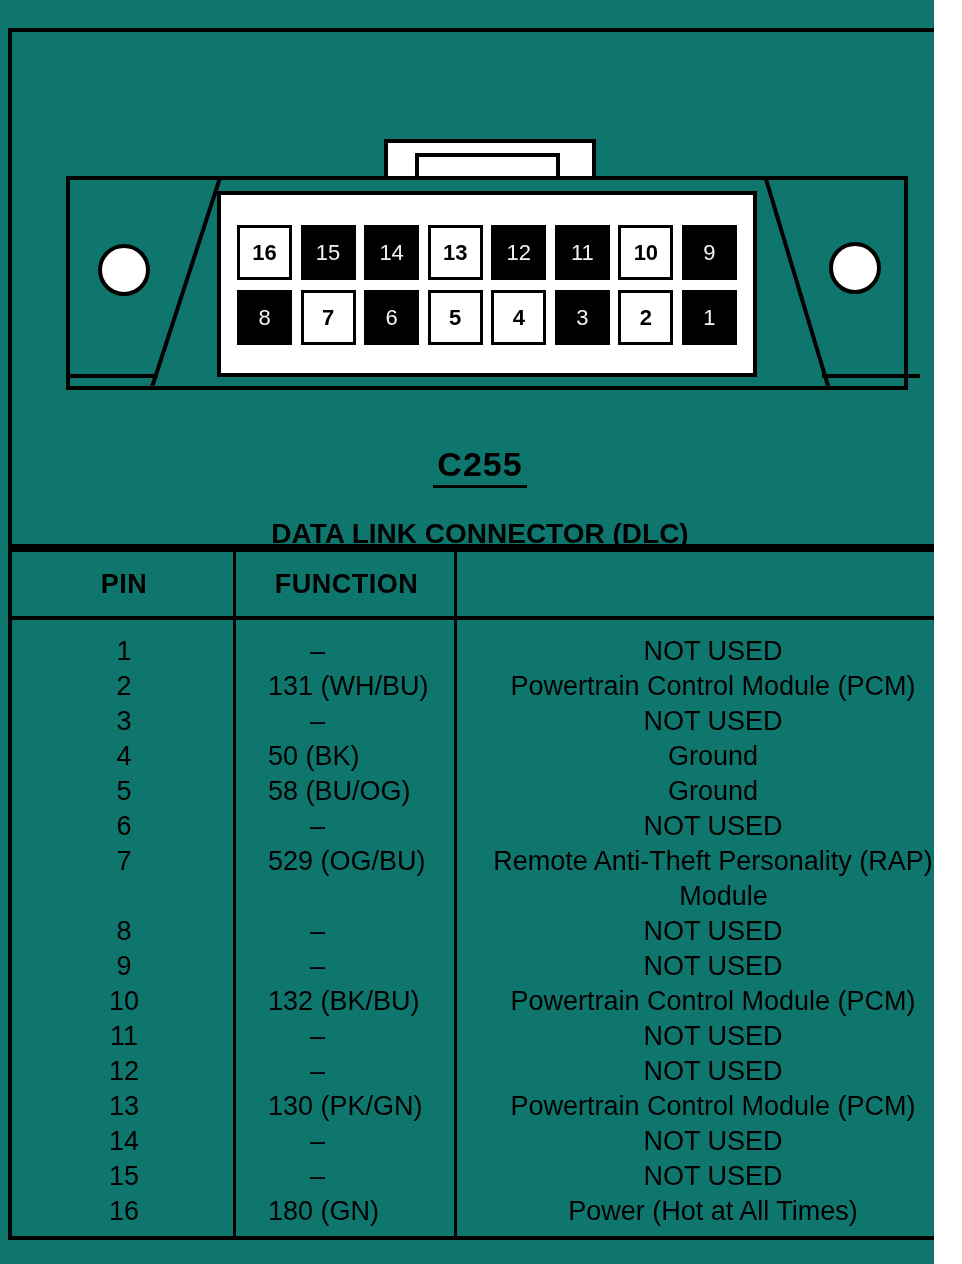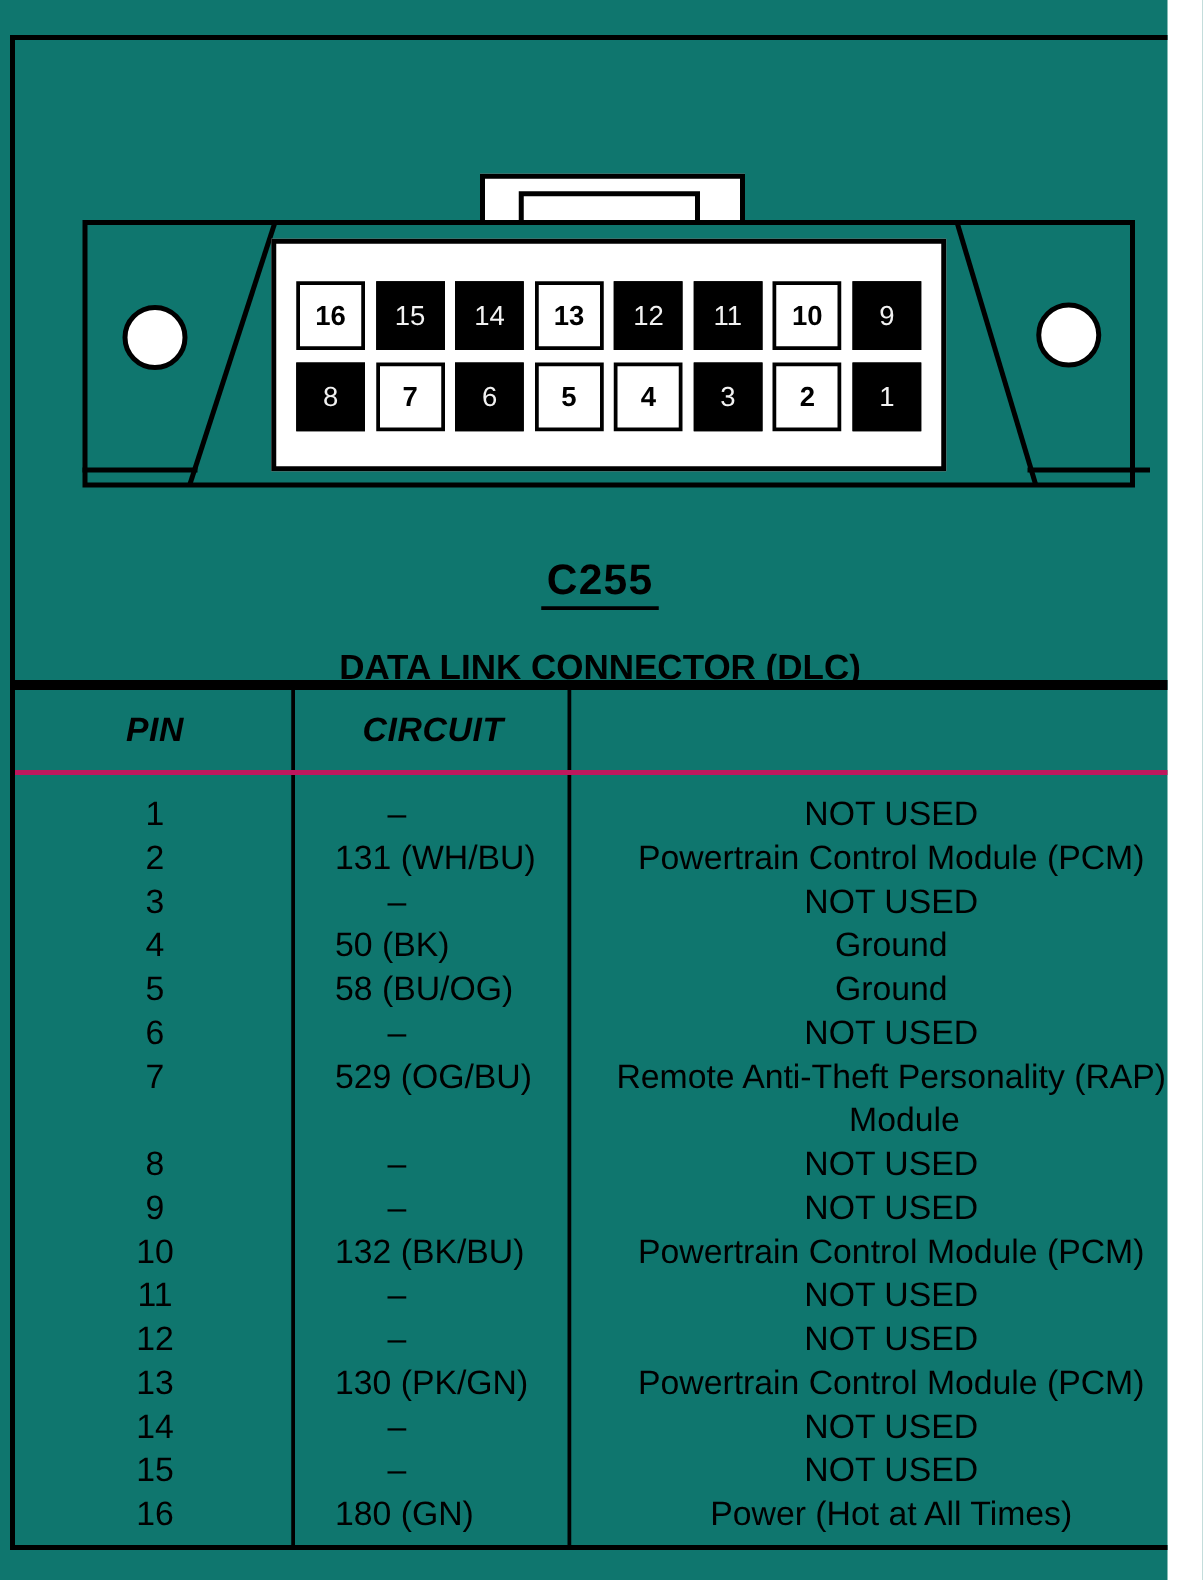--- a/index.html
+++ b/index.html
@@ -43,23 +43,23 @@
   .fig-title{position:absolute;left:0;right:0;top:414px;text-align:center;
              font-size:34px;font-weight:700;line-height:36px;letter-spacing:1px;}
   .fig-title span{border-bottom:3px solid #000;padding:0 4px 2px;}
   .fig-subtitle{position:absolute;left:0;right:0;top:458px;text-align:center;
                 font-size:28px;font-weight:700;line-height:32px;margin-top:28px;}
 
   
   .tdivider{position:absolute;top:0;bottom:0;width:3px;background:#000;}
   .tdivider.d1{left:221px;}
   .tdivider.d2{left:442px;}
-  .thead{position:absolute;left:0;top:0;right:0;height:68px;border-bottom:4px solid #be185d;
+  .thead{position:absolute;left:0;top:0;right:0;height:68px;border-bottom:4px solid #000000;
          box-sizing:border-box;display:grid;grid-template-columns:224px 221px 1fr;
-         align-items:center;font-style:italic;}
+         align-items:center;}
   .th{text-align:center;font-weight:700;font-size:27px;letter-spacing:.5px;}
   .tbody{position:absolute;left:0;top:68px;right:0;bottom:0;display:grid;
          grid-template-columns:224px 221px 1fr;grid-auto-rows:min-content;
          padding-top:14px;box-sizing:border-box;font-size:27px;line-height:35px;}
   .trow{display:contents;}
   .td.c1{text-align:center;}
   .td.c2{padding-left:32px;box-sizing:border-box;}
   .td.c2.dash{padding-left:74px;}
   .td.c3{padding-left:21px;box-sizing:border-box;text-align:center;}
   .td.c3 .line2{padding-left:21px;}
@@ -105,21 +105,21 @@
       <span>C255</span>
     </div>
     <div class="fig-subtitle">DATA LINK CONNECTOR (DLC)</div>
   </section>
 
   <section class="table-box">
     <div class="tdivider d1"></div>
     <div class="tdivider d2"></div>
     <div class="thead">
       <div class="th">PIN</div>
-      <div class="th">CIRCUIT</div>
+      <div class="th">FUNCTION</div>
     </div>
     <div class="tbody" id="tbody">
         <div class="trow"><div class="td c1">1</div><div class="td c2 dash">–</div><div class="td c3">NOT USED</div></div>
         <div class="trow"><div class="td c1">2</div><div class="td c2">131 (WH/BU)</div><div class="td c3">Powertrain Control Module (PCM)</div></div>
         <div class="trow"><div class="td c1">3</div><div class="td c2 dash">–</div><div class="td c3">NOT USED</div></div>
         <div class="trow"><div class="td c1">4</div><div class="td c2">50 (BK)</div><div class="td c3">Ground</div></div>
         <div class="trow"><div class="td c1">5</div><div class="td c2">58 (BU/OG)</div><div class="td c3">Ground</div></div>
         <div class="trow"><div class="td c1">6</div><div class="td c2 dash">–</div><div class="td c3">NOT USED</div></div>
         <div class="trow"><div class="td c1">7</div><div class="td c2">529 (OG/BU)</div><div class="td c3">Remote Anti-Theft Personality (RAP)<div class="line2">Module</div></div></div>
         <div class="trow"><div class="td c1">8</div><div class="td c2 dash">–</div><div class="td c3">NOT USED</div></div>

